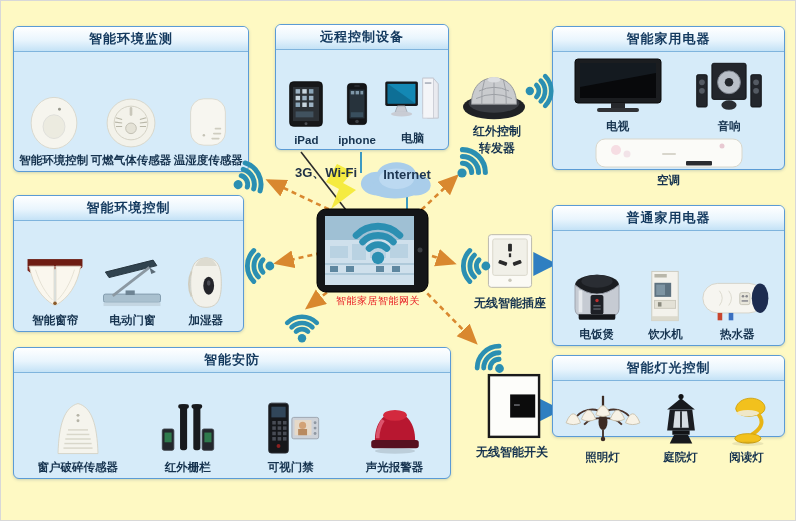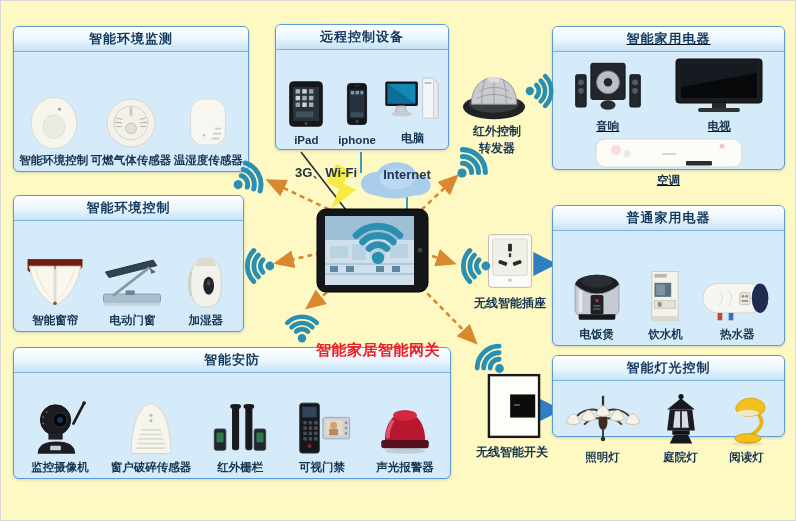--- a/index.html
+++ b/index.html
@@ -11,21 +11,21 @@
     background:linear-gradient(#ffffff,#e9f5fd 55%,#c4e2f6);border-bottom:1px solid #7fb4dd;
     border-radius:5px 5px 0 0;font-size:13px;font-weight:bold;color:#13395e;letter-spacing:1px;}
   .panel-body{display:flex;justify-content:space-around;align-items:flex-end;padding:0 4px 4px;}
   .panel-body.col{flex-direction:column;align-items:stretch;justify-content:space-evenly;padding:2px 4px;}
   .row{display:flex;justify-content:space-around;align-items:flex-end;}
   .item{display:flex;flex-direction:column;align-items:center;justify-content:flex-end;gap:2px;min-width:0;}
   .devicon{display:flex;align-items:flex-end;justify-content:center;}
   .devlabel{font-size:11.5px;font-weight:bold;color:#16334f;white-space:nowrap;}
   .wifi{position:absolute;overflow:visible;}
   .floatlabel{position:absolute;font-size:12px;font-weight:bold;color:#16334f;text-align:center;white-space:nowrap;}
-  #gateway-label{font-size:15px;font-weight:bold;color:#e82227;letter-spacing:.5px;margin-top:47px;}
+  #gateway-label{font-size:10px;font-weight:normal;color:#e82227;letter-spacing:.5px;}
   #net-label{font-size:13px;font-weight:bold;color:#223347;}
   #cloud-label{font-size:13px;font-weight:bold;color:#1c3550;}
   svg{display:block;}
   #overlay{position:absolute;left:0;top:0;pointer-events:none;}
 </style>
 </head>
 <body>
 
 <div id="canvas">
 
@@ -171,53 +171,53 @@
             <path d="M7,11 L41,35 H7 Z" fill="#0e6f96"></path>
             <path d="M19,38 h9 l3,8 h-15 z" fill="#c9ccd4" stroke="#9aa2ac"></path>
             <ellipse cx="24" cy="48" rx="13" ry="3" fill="#c9ccd4"></ellipse>
           </svg>
           </span>
         <span class="devlabel">电脑</span>
       </div>
     </div>
   </div>
 
-  <div class="panel" style="left:551px;top:25px;width:233px;height:144px;text-decoration:underline;">
+  <div class="panel" style="left:551px;top:25px;width:233px;height:144px;">
     <div class="panel-header">智能家用电器</div>
     <div class="panel-body col" style="height:137px;">
       <div class="row">
+        <div class="item">
+          <span class="devicon">
+            <svg viewBox="0 0 90 60" width="96" height="60">
+              <rect x="2" y="2" width="86" height="44" rx="3" fill="#1b1d20" stroke="#0a0a0a"></rect>
+              <rect x="7" y="6" width="76" height="35" fill="#08090b"></rect>
+              <path d="M7,6 h76 v10 L7,30 Z" fill="#141a20"></path>
+              <rect x="38" y="46" width="14" height="5" fill="#26282c"></rect>
+              <rect x="24" y="51" width="42" height="4" rx="2" fill="#303236"></rect>
+            </svg>
+            </span>
+          <span class="devlabel">电视</span>
+        </div>
         <div class="item">
           <span class="devicon">
             <svg viewBox="0 0 80 60" width="76" height="58">
               <rect x="22" y="4" width="36" height="38" rx="2" fill="#23262c" stroke="#101216"></rect>
               <circle cx="40" cy="24" r="12" fill="#b9bfc8" stroke="#7e858f"></circle>
               <circle cx="40" cy="24" r="4.5" fill="#23262c"></circle>
               <rect x="6" y="16" width="11" height="34" rx="1.5" fill="#23262c" stroke="#101216"></rect>
               <circle cx="11.5" cy="24" r="3" fill="#545a63"></circle>
                 <circle cx="11.5" cy="33" r="3" fill="#545a63"></circle>
               <rect x="63" y="16" width="11" height="34" rx="1.5" fill="#23262c" stroke="#101216"></rect>
               <circle cx="68.5" cy="24" r="3" fill="#545a63"></circle>
                 <circle cx="68.5" cy="33" r="3" fill="#545a63"></circle>
               <ellipse cx="40" cy="48" rx="8" ry="5" fill="#2a2d33"></ellipse>
             </svg>
             </span>
           <span class="devlabel">音响</span>
         </div>
-        <div class="item">
-          <span class="devicon">
-            <svg viewBox="0 0 90 60" width="96" height="60">
-              <rect x="2" y="2" width="86" height="44" rx="3" fill="#1b1d20" stroke="#0a0a0a"></rect>
-              <rect x="7" y="6" width="76" height="35" fill="#08090b"></rect>
-              <path d="M7,6 h76 v10 L7,30 Z" fill="#141a20"></path>
-              <rect x="38" y="46" width="14" height="5" fill="#26282c"></rect>
-              <rect x="24" y="51" width="42" height="4" rx="2" fill="#303236"></rect>
-            </svg>
-            </span>
-          <span class="devlabel">电视</span>
-        </div>
       </div>
       <div class="row">
         <div class="item">
           <span class="devicon">
             <svg viewBox="0 0 150 34" width="150" height="34">
               <rect x="2" y="2" width="146" height="28" rx="9" fill="#fbfbf8" stroke="#d9d7cc"></rect>
               <circle cx="22" cy="13" r="5" fill="#f6dde3"></circle>
                 <circle cx="33" cy="17" r="3.5" fill="#f2e3e8"></circle>
               <circle cx="128" cy="9" r="2.5" fill="#e8c9d2"></circle>
               <rect x="92" y="24" width="26" height="4.5" rx="1" fill="#2a2c30"></rect>
@@ -322,40 +322,20 @@
           </svg>
           </span>
         <span class="devlabel">热水器</span>
       </div>
     </div>
   </div>
 
   <div class="panel" style="left:12px;top:346px;width:438px;height:132px;">
     <div class="panel-header">智能安防</div>
     <div class="panel-body" style="height:102px;">
-      <div class="item">
-        <span class="devicon">
-          <svg viewBox="0 0 74 66" width="66" height="60">
-            <line x1="52" y1="28" x2="64" y2="5" stroke="#1c1e22" stroke-width="3" stroke-linecap="round"></line>
-            <circle cx="64" cy="5" r="2" fill="#1c1e22"></circle>
-            <circle cx="32" cy="24" r="17" fill="#1a1c20" stroke="#0b0c0e"></circle>
-            <circle cx="37" cy="24" r="8" fill="#060709" stroke="#33363c"></circle>
-            <circle cx="37" cy="24" r="3.2" fill="#173a57"></circle>
-            <g fill="#5a5e66">
-                <circle cx="22" cy="15" r="1.2"></circle>
-                <circle cx="18" cy="21" r="1.2"></circle>
-                <circle cx="18" cy="28" r="1.2"></circle>
-              </g>
-            <rect x="24" y="39" width="16" height="7" fill="#202228"></rect>
-            <path d="M12,62 q0,-14 21,-14 q21,0 21,14 z" fill="#1b1d21"></path>
-            <rect x="26" y="53" width="12" height="5" rx="1" fill="#c9d0d8"></rect>
-          </svg>
-          </span>
-        <span class="devlabel">监控摄像机</span>
-      </div>
       <div class="item">
         <span class="devicon">
           <svg viewBox="0 0 66 62" width="60" height="58">
             <path d="M33,3 C18,7 12,26 11,58 L55,58 C54,26 48,7 33,3 Z" fill="#f5f4ed" stroke="#d5d3c6"></path>
             <g stroke="#d9d7ca" stroke-width="1.6">
               <line x1="17" y1="52" x2="49" y2="52"></line>
                 <line x1="18" y1="47" x2="48" y2="47"></line>
               <line x1="19" y1="42" x2="47" y2="42"></line>
                 <line x1="20.5" y1="37" x2="45.5" y2="37"></line>
               <line x1="22" y1="32" x2="44" y2="32"></line>

